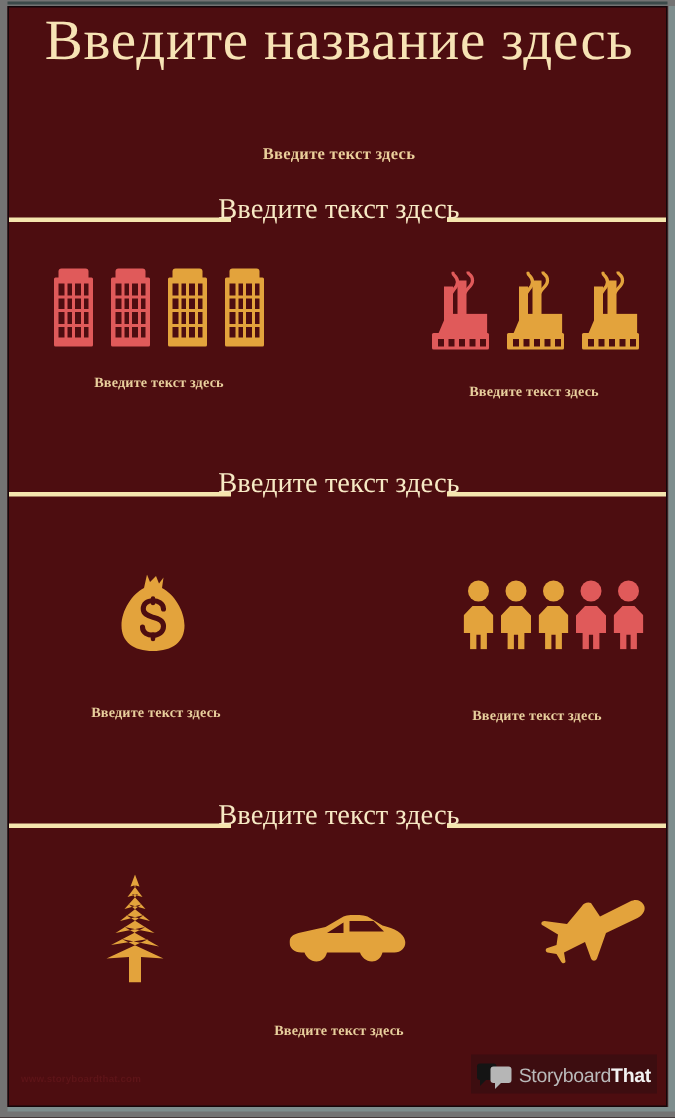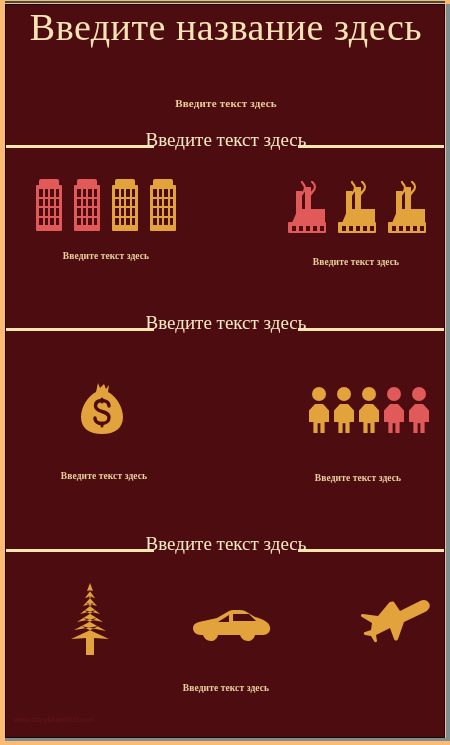--- a/index.html
+++ b/index.html
@@ -13,21 +13,21 @@
     overflow: hidden;
     font-family: "Liberation Serif", "DejaVu Serif", serif;
   }
 
   #poster {
     position: absolute;
     left: 0;
     top: 0;
     width: 450px;
     height: 745px;
-    background: #fdba74;
+    background: #737373;
     box-sizing: border-box;
   }
 
   
   #canvas {
     position: absolute;
     left: 5px;
     top: 4px;
     width: 440px;
     height: 734px;
@@ -483,15 +483,24 @@
     <div class="art" style="left:350px; top:592px;">
       <svg width="76" height="46" viewBox="0 0 76 46">
         <path fill="#e3a33c" d="M73 6 C75 9, 73 13, 69 15 L48 25 L42 42 C41 44, 39 44, 38 42 L34 31 L20 38 L21 44 C21 45, 19 46, 18 44 L15 39 L9 38 C7 37, 8 35, 9 35 L15 33 L16 26 L6 20 C4 19, 5 17, 7 17 L22 19 L32 7 C33 5, 36 4, 38 5 L44 14 L64 4 C68 2, 71 3, 73 6 Z"></path>
       </svg>
     </div>
 
     <div class="caption" style="left:130px; top:678px; width:180px;">Введите текст здесь</div>
 
     <div class="footer-url">www.storyboardthat.com</div>
 
+    <div class="logo">
+      <span class="bubbles">
+        <span class="b1"></span>
+        <span class="b2"></span>
+      </span>
+      <span class="wordmark">
+        <span class="a">Storyboard</span><span class="b">That</span>
+      </span>
+    </div>
 
   </div>
 </div>
 
 </body></html>

